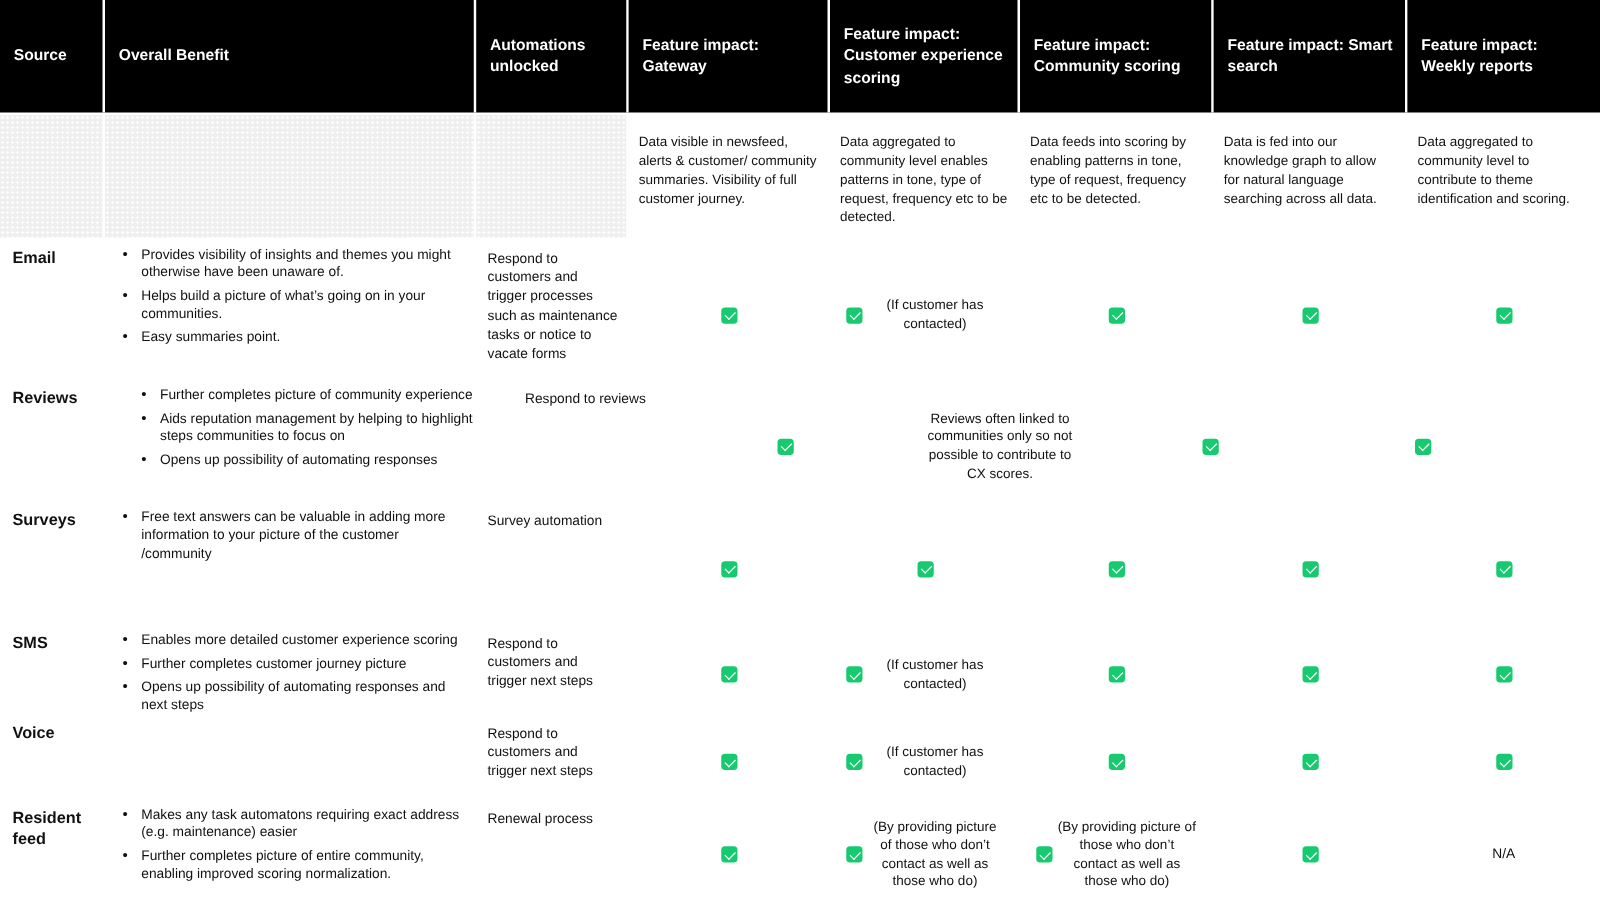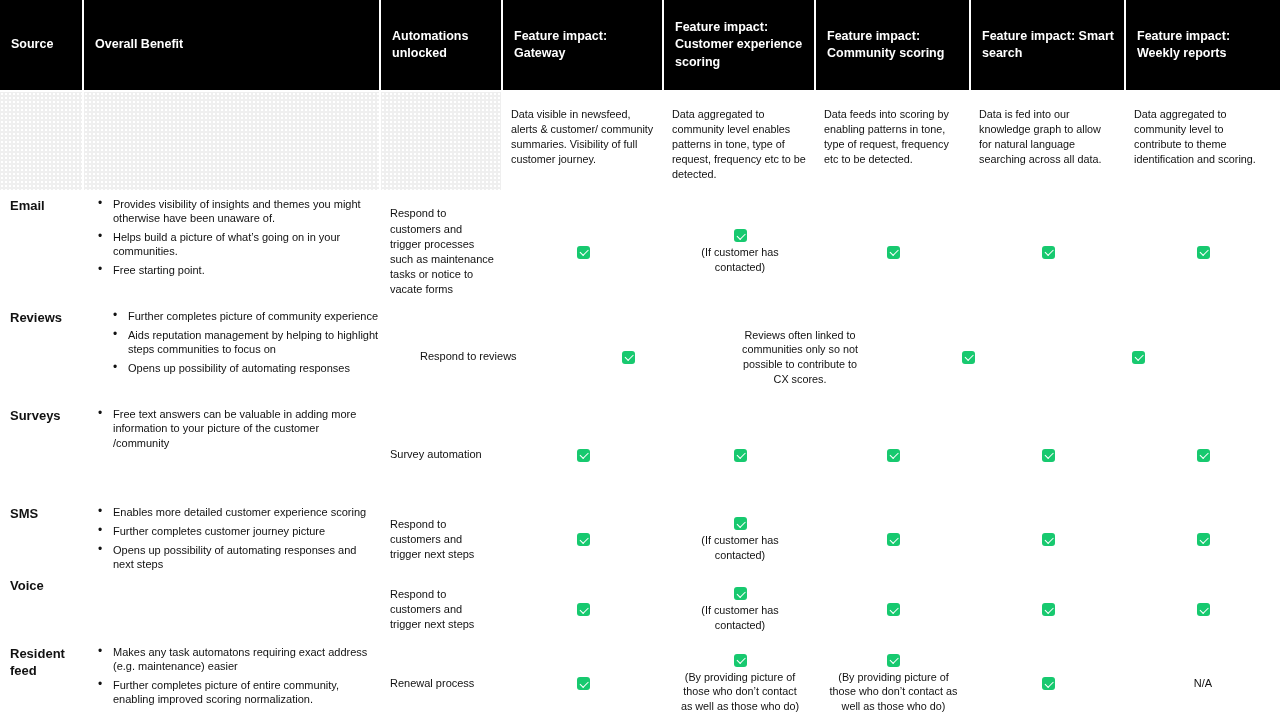--- a/index.html
+++ b/index.html
@@ -56,29 +56,29 @@
   .benefit-item::before {
     content: '\2022';
     position: absolute;
     left: 1px;
     top: -1px;
     font-size: 12px;
   }
 
   .automations-cell {
     display: flex;
-    align-items: center;
+    align-items: flex-start;
     padding: 4px 8px 4px 9px;
     font-size: 11px;
     line-height: 1.38;
   }
 
   .feature-cell {
     display: flex;
-    flex-direction: column;
+    flex-direction: row;
     align-items: center;
     justify-content: center;
     text-align: center;
     padding: 2px 13px;
     font-size: 10.8px;
     line-height: 1.35;
     gap: 3px;
   }
 
   .check {
@@ -128,21 +128,21 @@
   <div class="desc-text">Data aggregated to community level to contribute to theme identification and scoring.</div>
 </div>
 
 <div class="body">
     <div class="grid row" style="min-height: 112px;">
       <div class="source-cell">Email</div>
       <div class="benefit-cell">
         <ul class="benefit-list">
           <li class="benefit-item">Provides visibility of insights and themes you might otherwise have been unaware of.</li>
           <li class="benefit-item">Helps build a picture of what’s going on in your communities.</li>
-          <li class="benefit-item">Free starting point.</li>
+          <li class="benefit-item">Easy summaries point.</li>
         </ul>
       </div>
       <div class="automations-cell">
         <span>Respond to customers and trigger processes such as maintenance tasks or notice to vacate forms</span>
       </div>
       <div class="feature-cell">
         <span class="check" style="background: rgb(23, 201, 111);"></span>
       </div>
       <div class="feature-cell">
         <span class="check" style="background: rgb(23, 201, 111);"></span>

